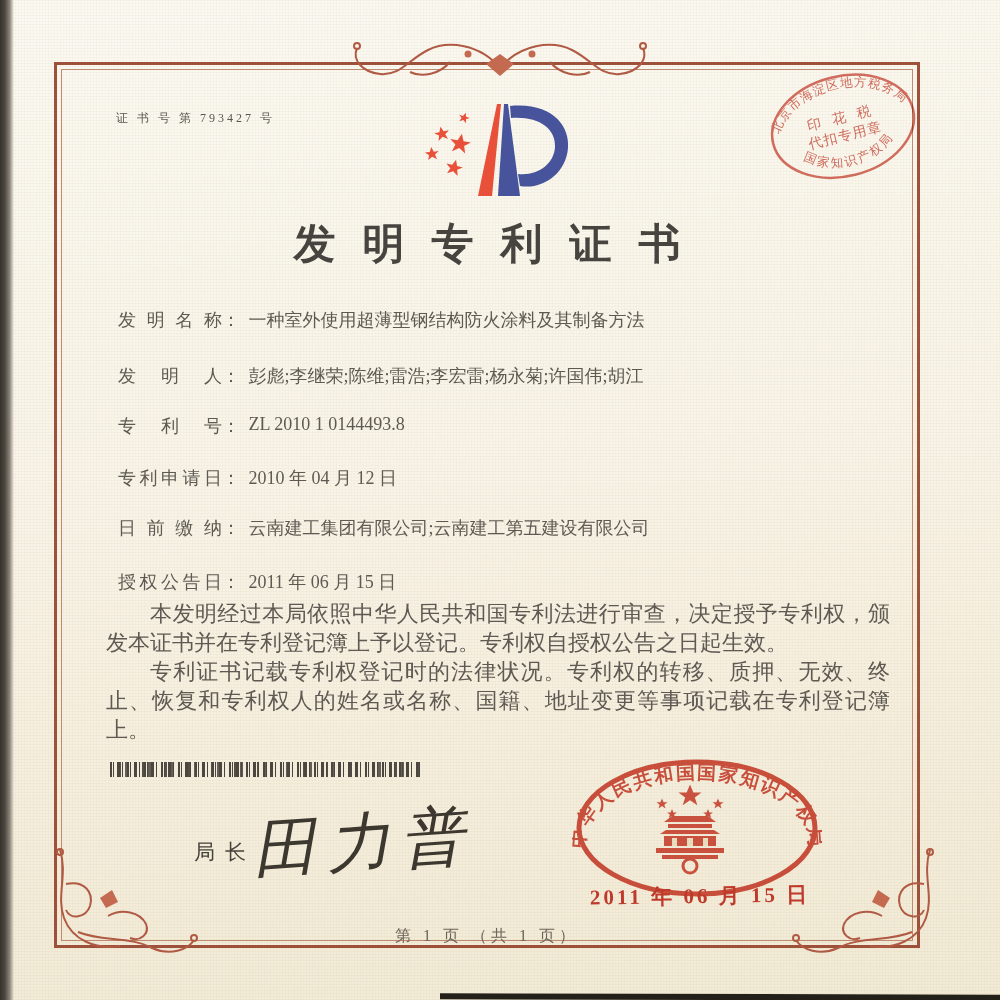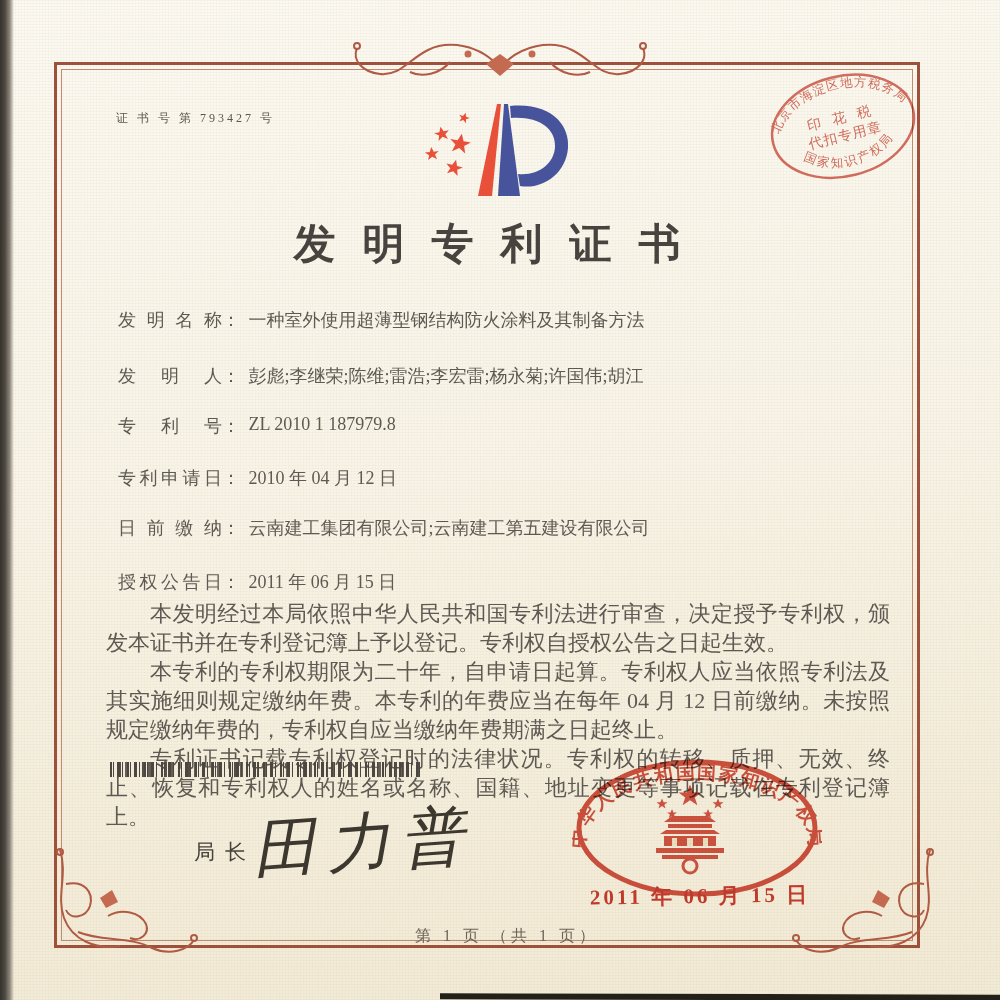--- a/index.html
+++ b/index.html
@@ -67,21 +67,21 @@
   .sig-name{left:244px;top:792px;}
   .seal{left:572px;top:750px;mix-blend-mode:multiply;opacity:.92;}
   .seal-date{
     left:575px;top:882px;width:250px;text-align:center;
     font-size:21px;font-weight:bold;color:#bf3a2b;letter-spacing:3px;
     transform:rotate(-0.8deg);
   }
   .tax-stamp{left:760px;top:64px;transform:rotate(-14deg);opacity:.85;mix-blend-mode:multiply;}
   .footer{
     left:54px;top:926px;width:866px;text-align:center;
-    font-size:16px;color:#6e645а;color:#6e6458;letter-spacing:4px;padding-left:20px;
+    font-size:16px;color:#6e645а;color:#6e6458;letter-spacing:4px;
   }
   .flourish{pointer-events:none;}
 </style>
 </head>
 <body>
 
 <div class="page">
 
   <div class="frame abs"></div>
 
@@ -146,38 +146,37 @@
   <div class="field-row abs" style="top:364px;">
     <span class="field-label">发明人</span><span class="field-colon">：</span>
     <span class="field-value">彭彪;李继荣;陈维;雷浩;李宏雷;杨永菊;许国伟;胡江</span>
   </div>
   <div class="field-row abs" style="top:308px;">
     <span class="field-label">发明名称</span><span class="field-colon">：</span>
     <span class="field-value">一种室外使用超薄型钢结构防火涂料及其制备方法</span>
   </div>
   <div class="field-row abs" style="top:414px;">
     <span class="field-label">专利号</span><span class="field-colon">：</span>
-    <span class="field-value">ZL 2010 1 187979.8</span>
+    <span class="field-value">ZL 2010 1 0144493.8</span>
   </div>
   <div class="field-row abs" style="top:466px;">
     <span class="field-label">专利申请日</span><span class="field-colon">：</span>
     <span class="field-value">2010 年 04 月 12 日</span>
   </div>
   <div class="field-row abs" style="top:516px;">
     <span class="field-label">日前缴纳</span><span class="field-colon">：</span>
     <span class="field-value">云南建工集团有限公司;云南建工第五建设有限公司</span>
   </div>
   <div class="field-row abs" style="top:570px;">
     <span class="field-label">授权公告日</span><span class="field-colon">：</span>
     <span class="field-value">2011 年 06 月 15 日</span>
   </div>
 
   <div class="body-text abs">
     <p>本发明经过本局依照中华人民共和国专利法进行审查，决定授予专利权，颁发本证书并在专利登记簿上予以登记。专利权自授权公告之日起生效。</p>
-    <p>本专利的专利权期限为二十年，自申请日起算。专利权人应当依照专利法及其实施细则规定缴纳年费。本专利的年费应当在每年 04 月 12 日前缴纳。未按照规定缴纳年费的，专利权自应当缴纳年费期满之日起终止。</p>
     <p>专利证书记载专利权登记时的法律状况。专利权的转移、质押、无效、终止、恢复和专利权人的姓名或名称、国籍、地址变更等事项记载在专利登记簿上。</p>
   </div>
 
   <div class="barcode abs"></div>
 
   <div class="sig-title abs">局长</div>
   <svg class="sig-name abs" width="250" height="100" viewBox="0 0 250 100">
     <text x="8" y="72" font-size="64" font-style="italic" letter-spacing="10" fill="#3c372f" transform="rotate(-4 125 50)" font-family="DejaVu Serif, serif">田力普</text>
   </svg>
 

